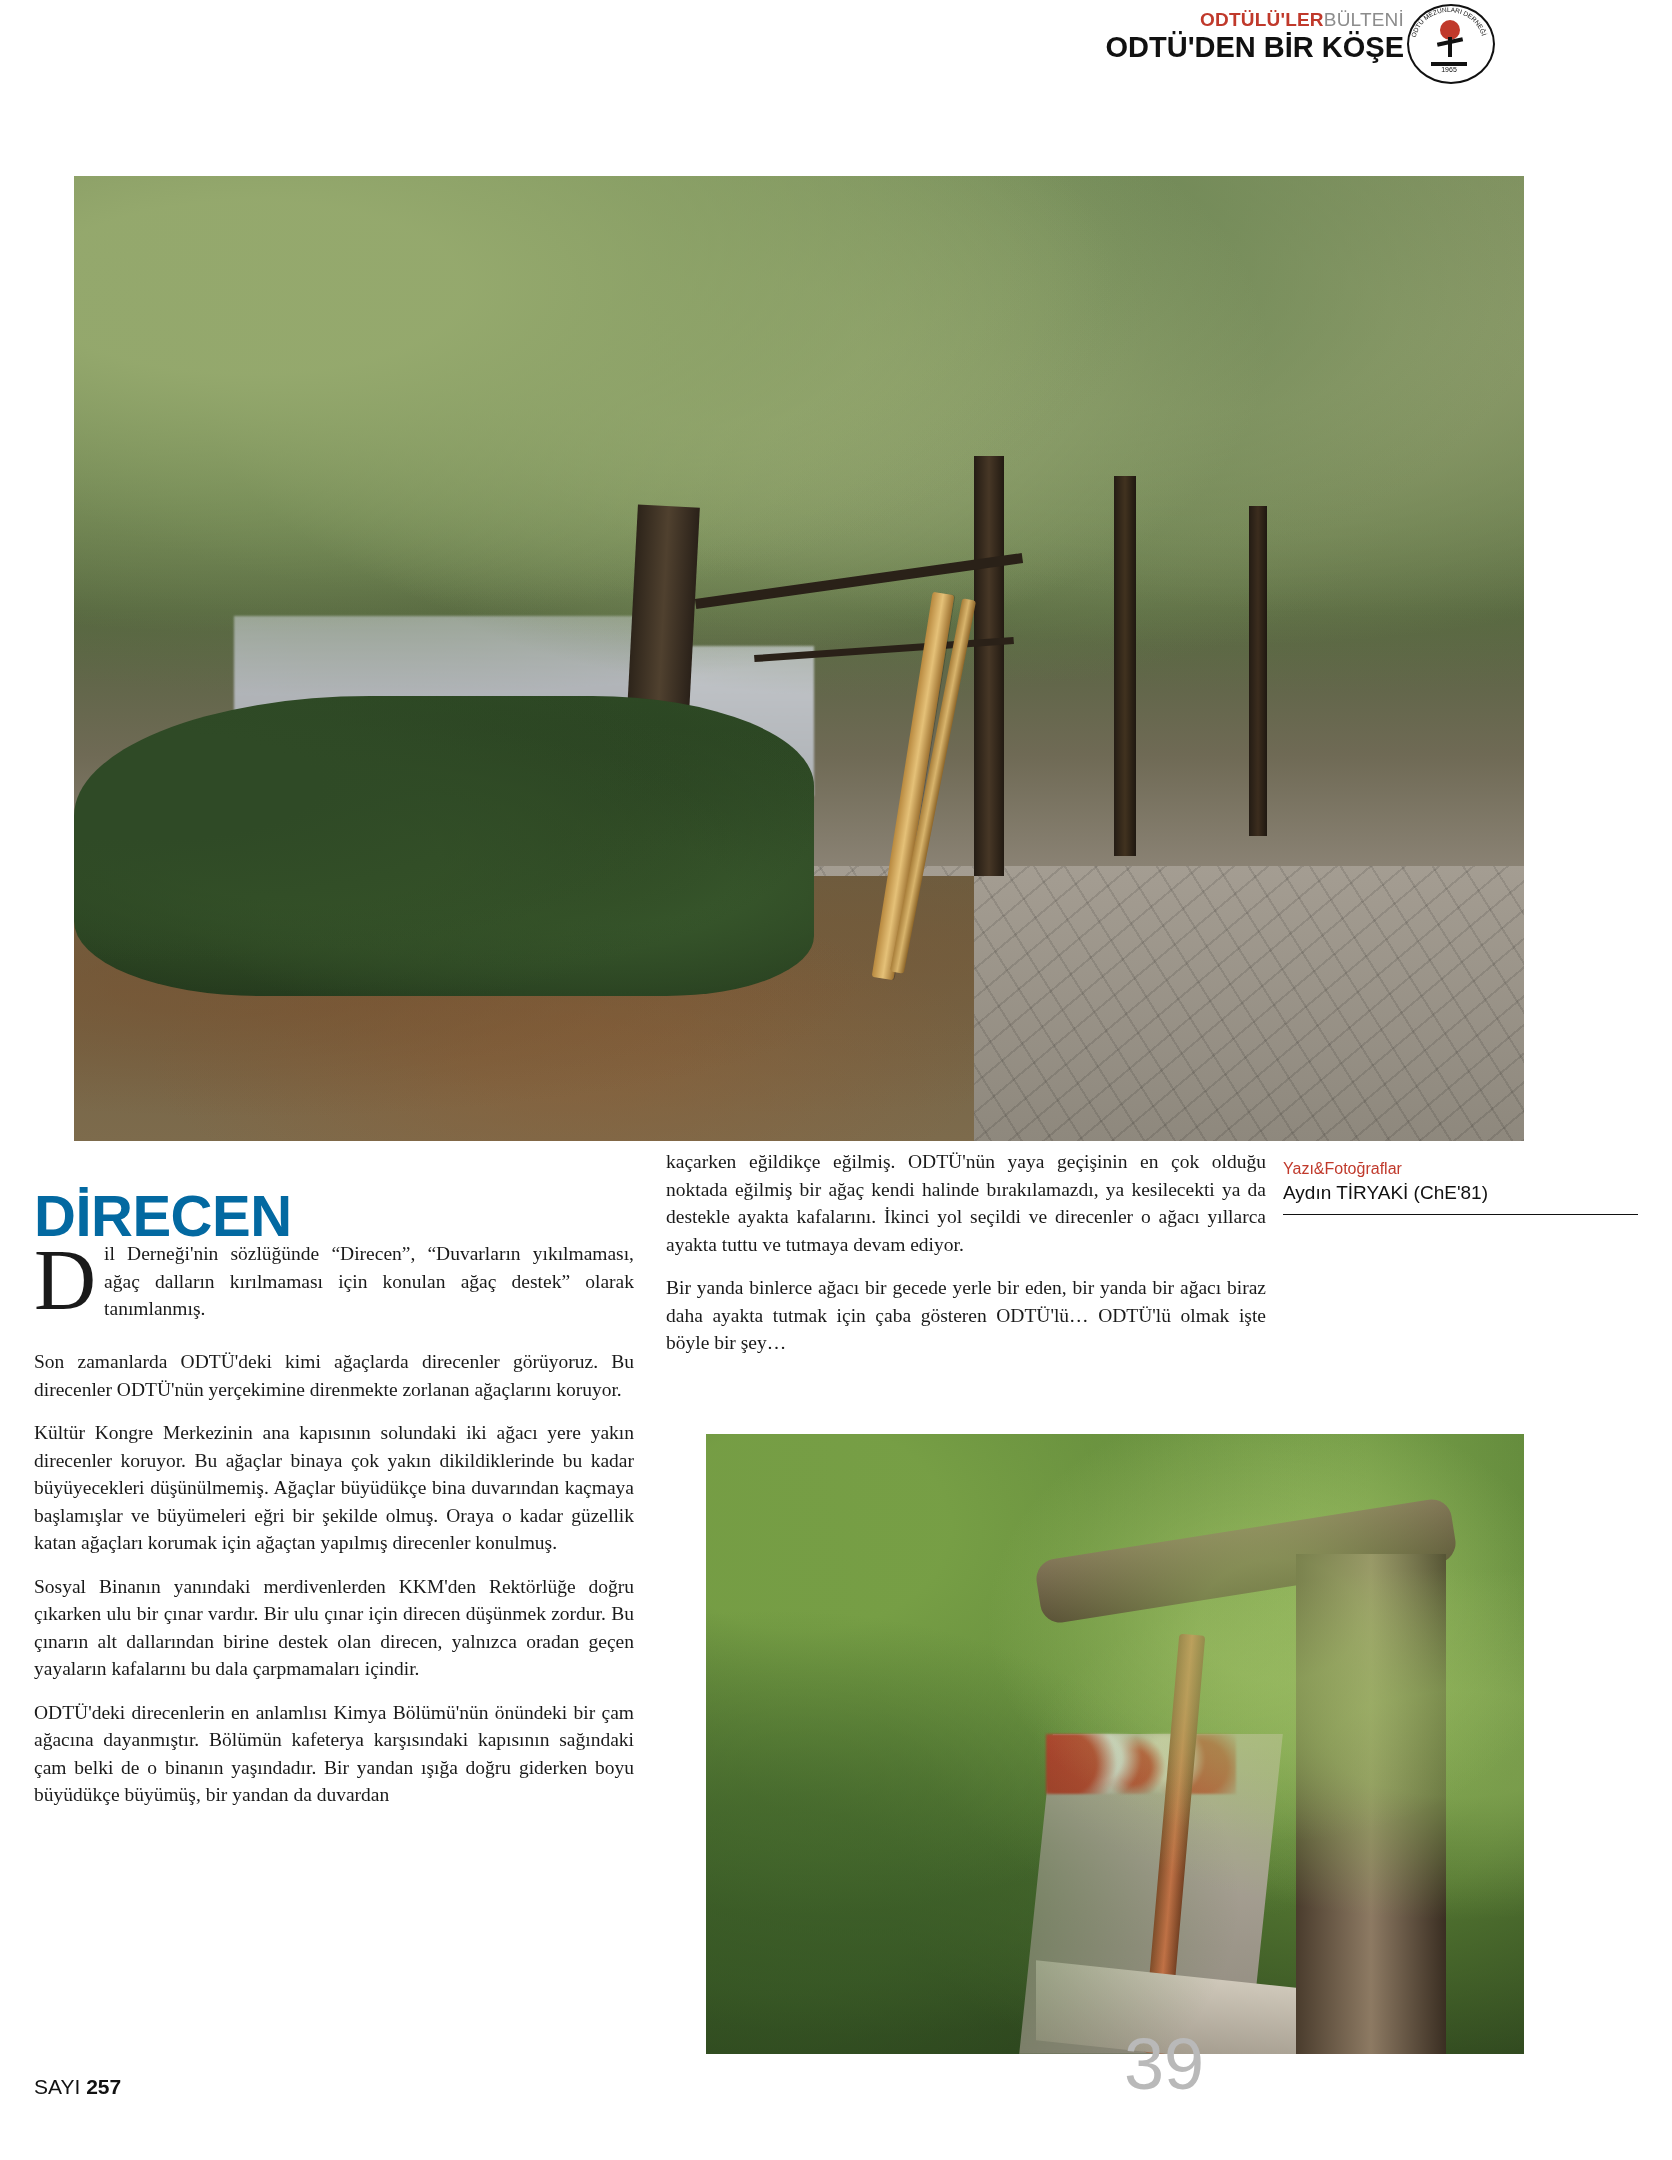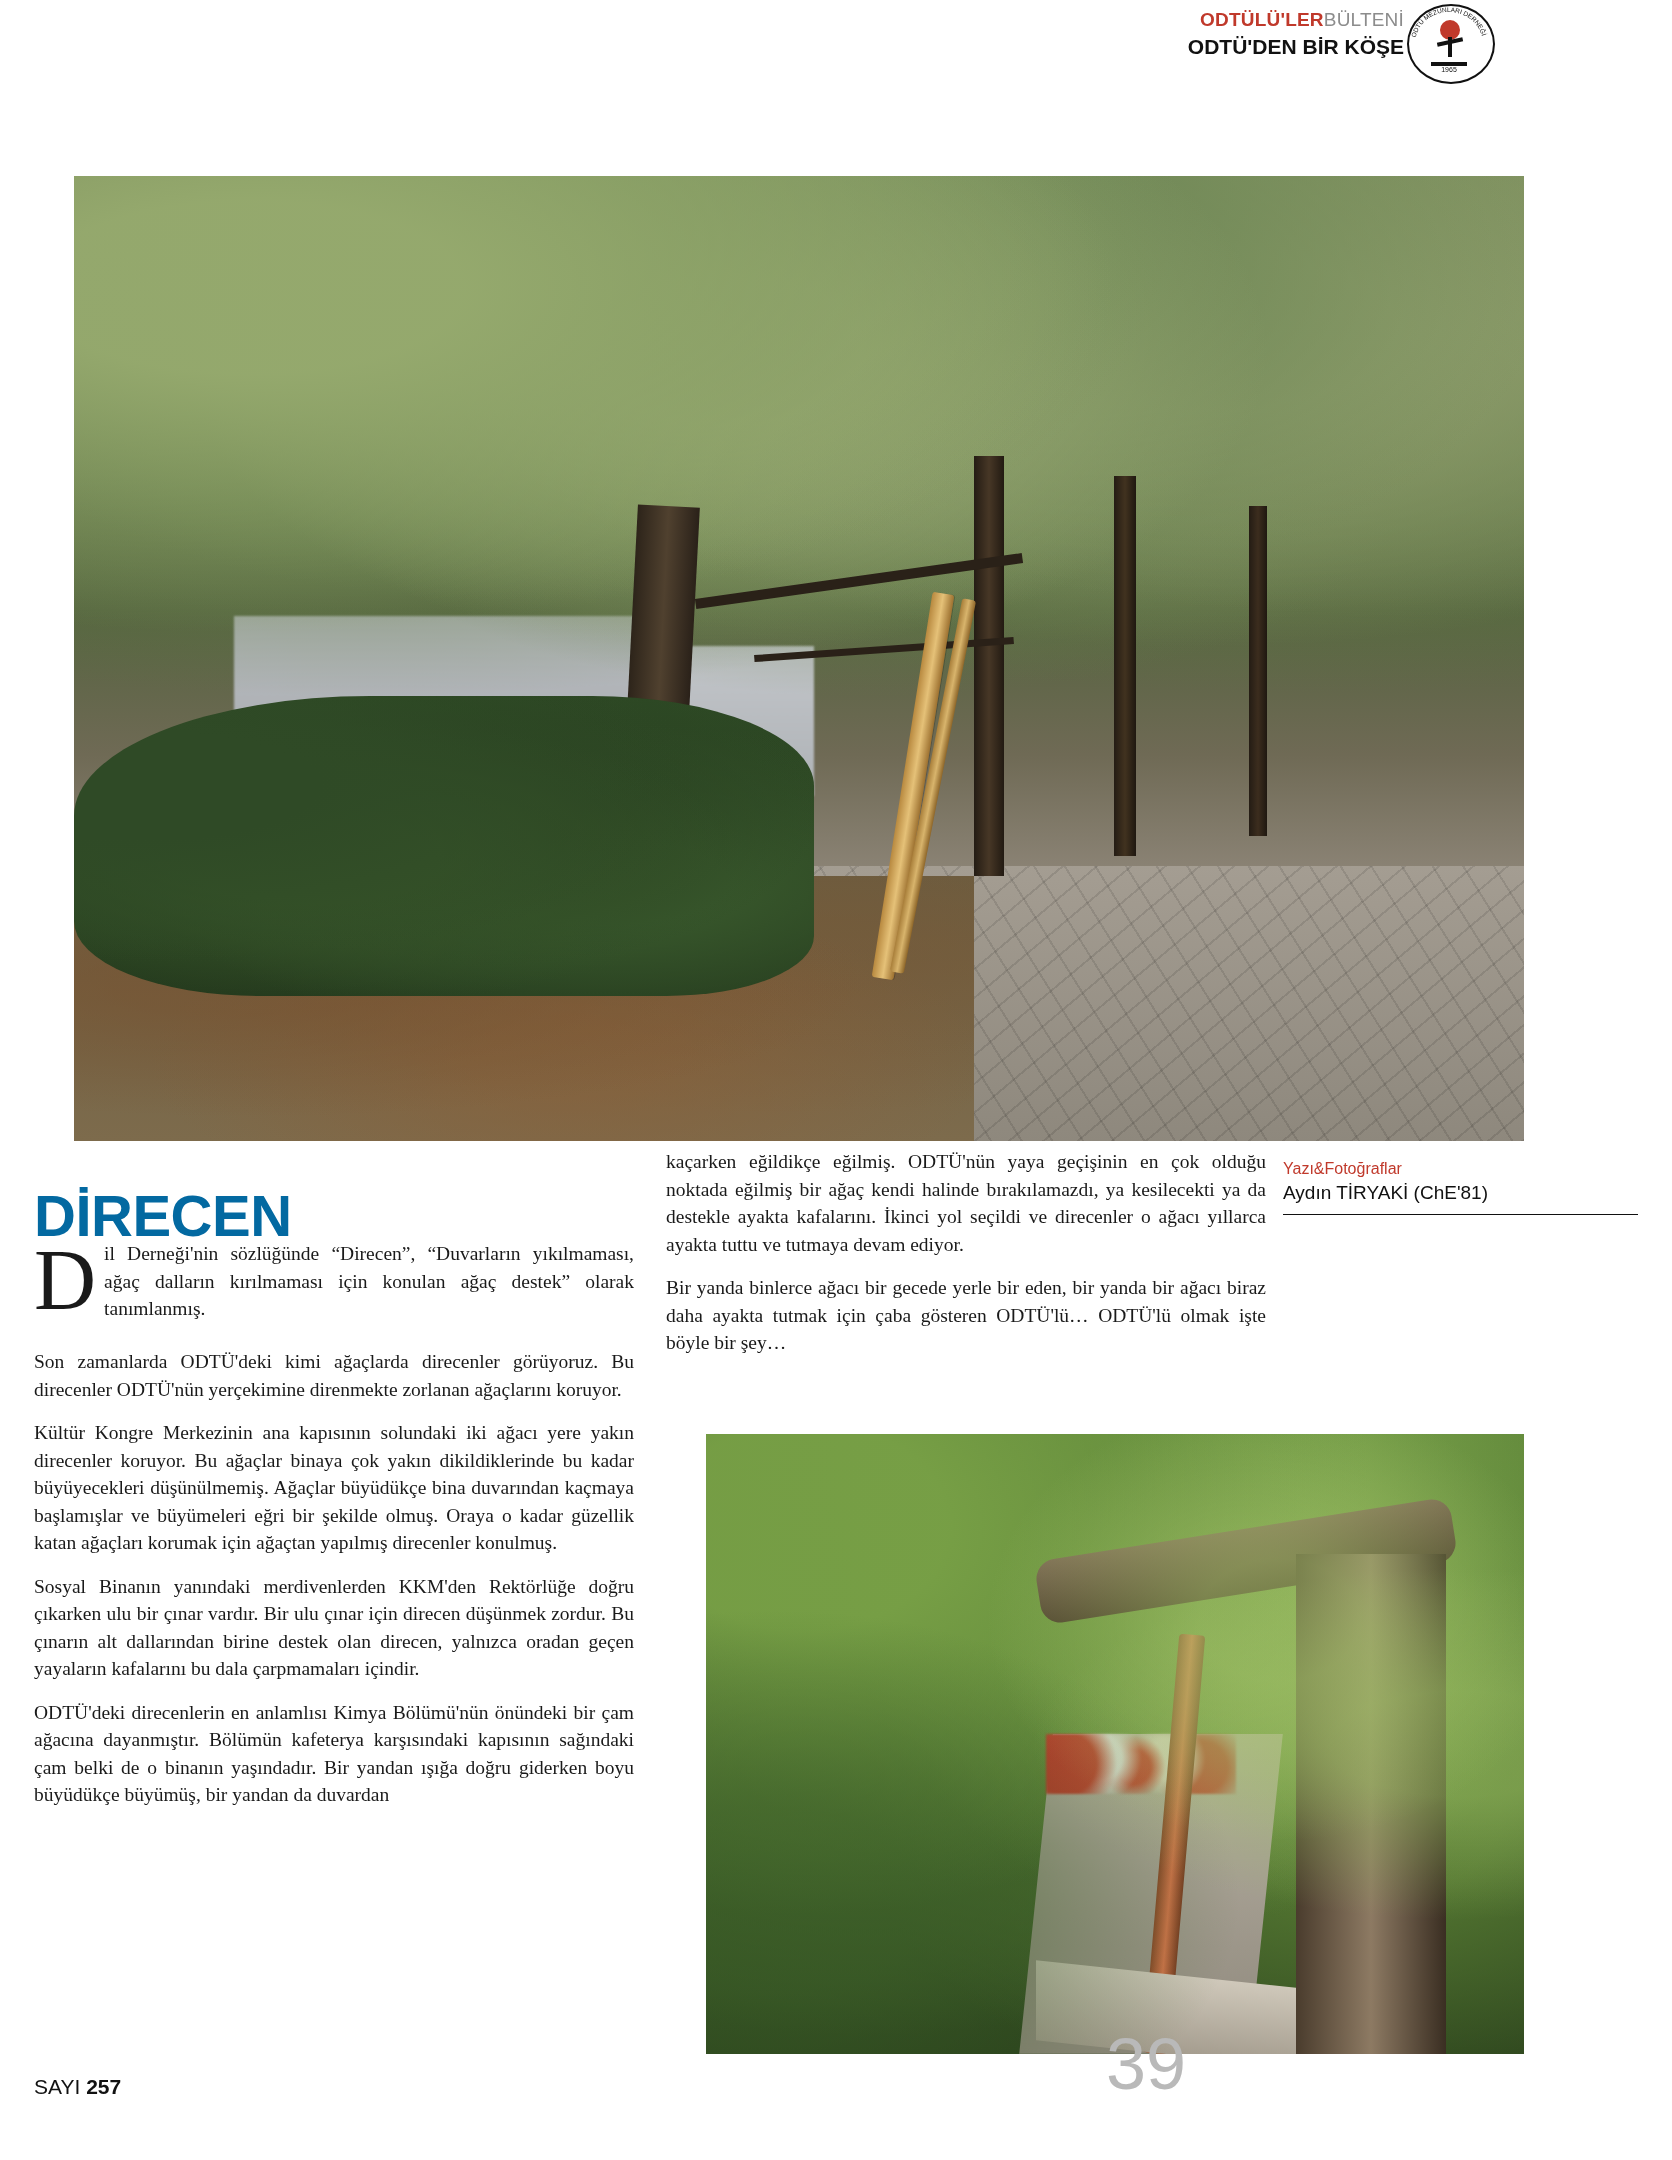--- a/index.html
+++ b/index.html
@@ -17,21 +17,21 @@
   .header{
     position:absolute;top:0;left:0;width:1672px;height:96px;
   }
   .header-text{
     position:absolute;right:268px;top:8px;text-align:right;
     font-family:"Liberation Sans", sans-serif;
   }
   .hdr-line1{font-size:19px;letter-spacing:.2px;line-height:24px;}
   .hdr-line1 .red{color:#c0392b;font-weight:700;}
   .hdr-line1 .grey{color:#8c8c8c;font-weight:400;}
-  .hdr-line2{font-size:21px;font-weight:700;color:#111;line-height:26px;margin-top:2px;}
+  .hdr-line2{font-size:29px;font-weight:700;color:#111;line-height:26px;margin-top:2px;}
 
   .logo{
     position:absolute;right:175px;top:4px;width:90px;height:80px;
   }
   .logo .ring{
     position:absolute;left:0;top:0;width:84px;height:76px;
     border:2px solid #111;border-radius:50%;
   }
   .logo .ringtext{
     position:absolute;left:0;top:0;width:84px;height:76px;
@@ -235,21 +235,21 @@
   
   .footer-rule{
     position:absolute;left:34px;top:2028px;width:1604px;height:0;
   }
   .sayi{
     position:absolute;left:34px;top:2075px;
     font-family:"Liberation Sans", sans-serif;font-size:21px;color:#111;
   }
   .sayi b{font-weight:700;}
   .pagenum{
-    position:absolute;right:158px;top:2028px;
+    position:absolute;right:140px;top:2028px;
     font-family:"Liberation Sans", sans-serif;
     font-size:72px;color:#b9b9b9;line-height:72px;
   }
 </style>
 </head>
 <body>
 
 <div class="page">
 
   <div class="header">

